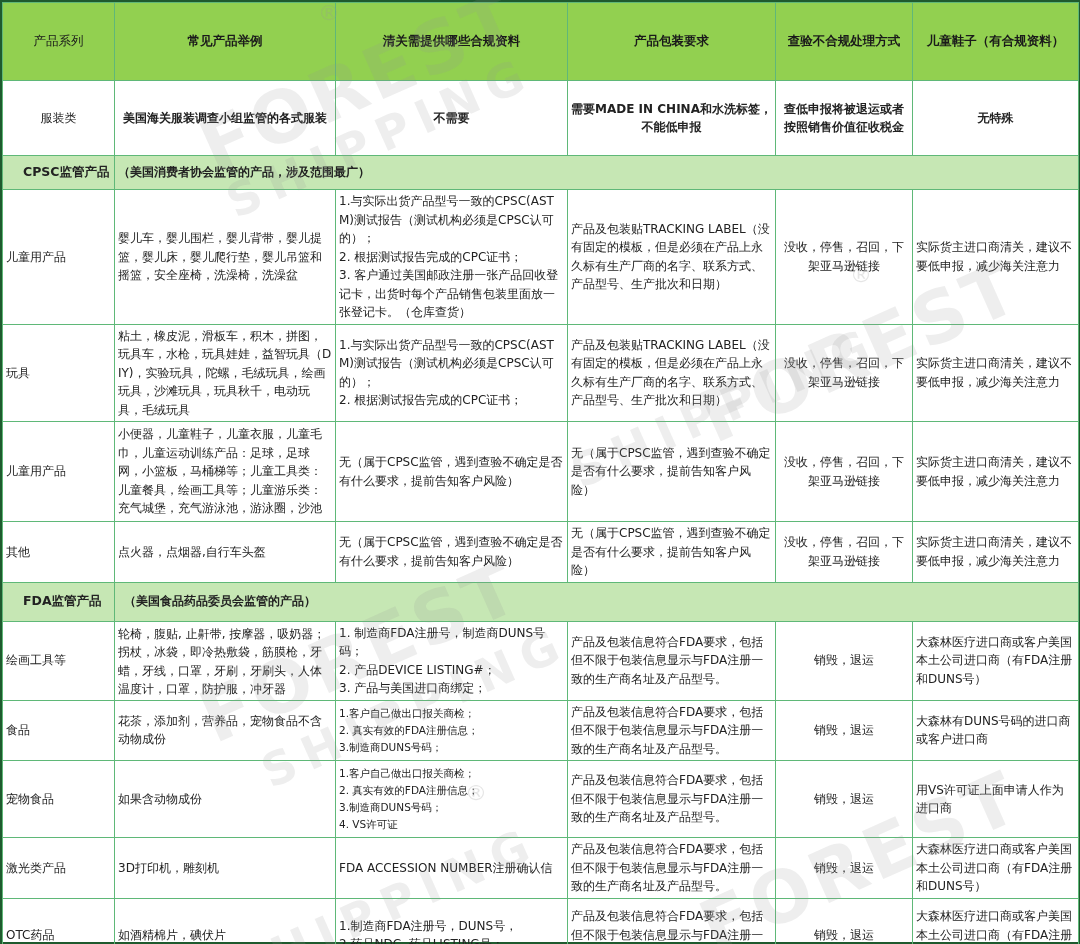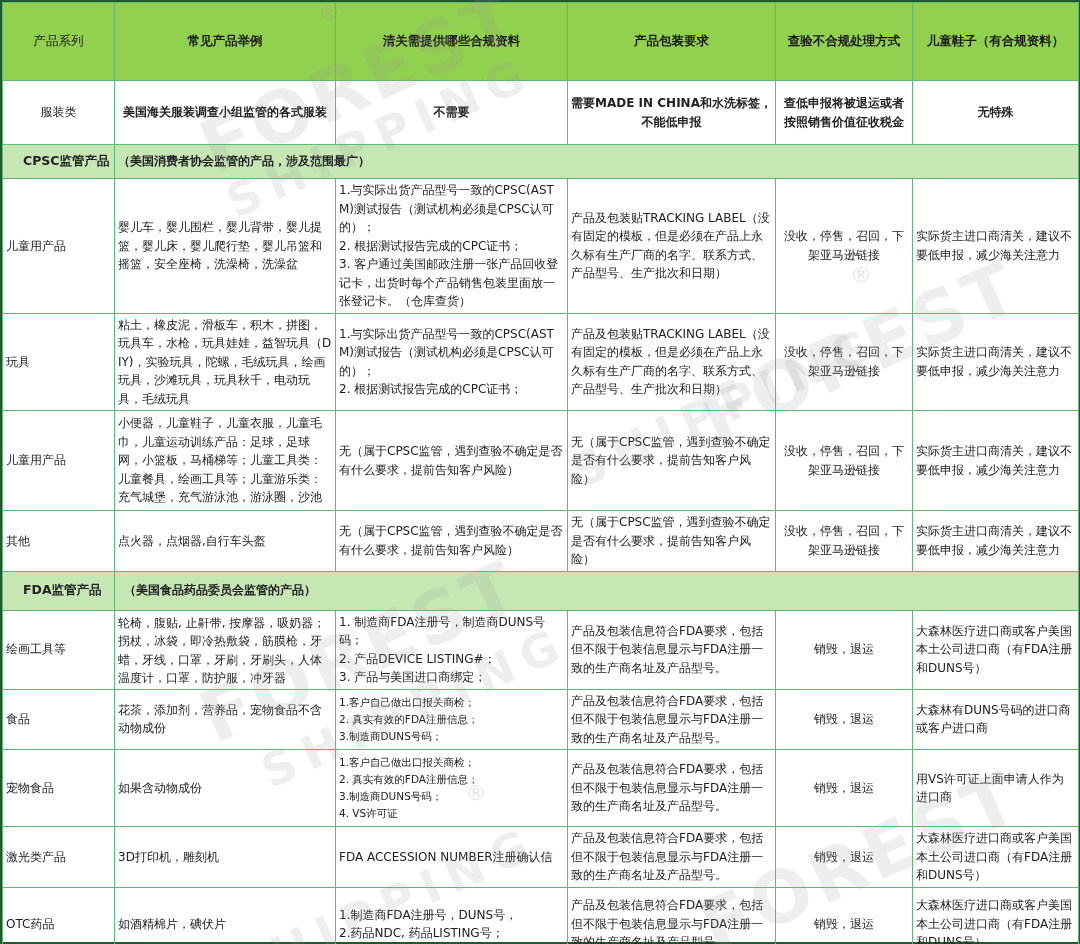--- a/index.html
+++ b/index.html
@@ -43,21 +43,21 @@
       <th class="first">产品系列</th>
       <th>常见产品举例</th>
       <th>清关需提供哪些合规资料</th>
       <th>产品包装要求</th>
       <th>查验不合规处理方式</th>
       <th>儿童鞋子（有合规资料）</th>
     </tr>
   </thead>
   <tbody>
 
-    <tr style="height:64px">
+    <tr style="height:75px">
       <td class="center">服装类</td>
       <td class="center bold">美国海关服装调查小组监管的各式服装</td>
       <td class="center bold">不需要</td>
       <td class="center bold">需要MADE IN CHINA和水洗标签，不能低申报</td>
       <td class="center bold">查低申报将被退运或者按照销售价值征收税金</td>
       <td class="center bold">无特殊</td>
     </tr>
 
     <tr class="section" style="height:34px">
       <td class="sec-name">CPSC监管产品</td>

